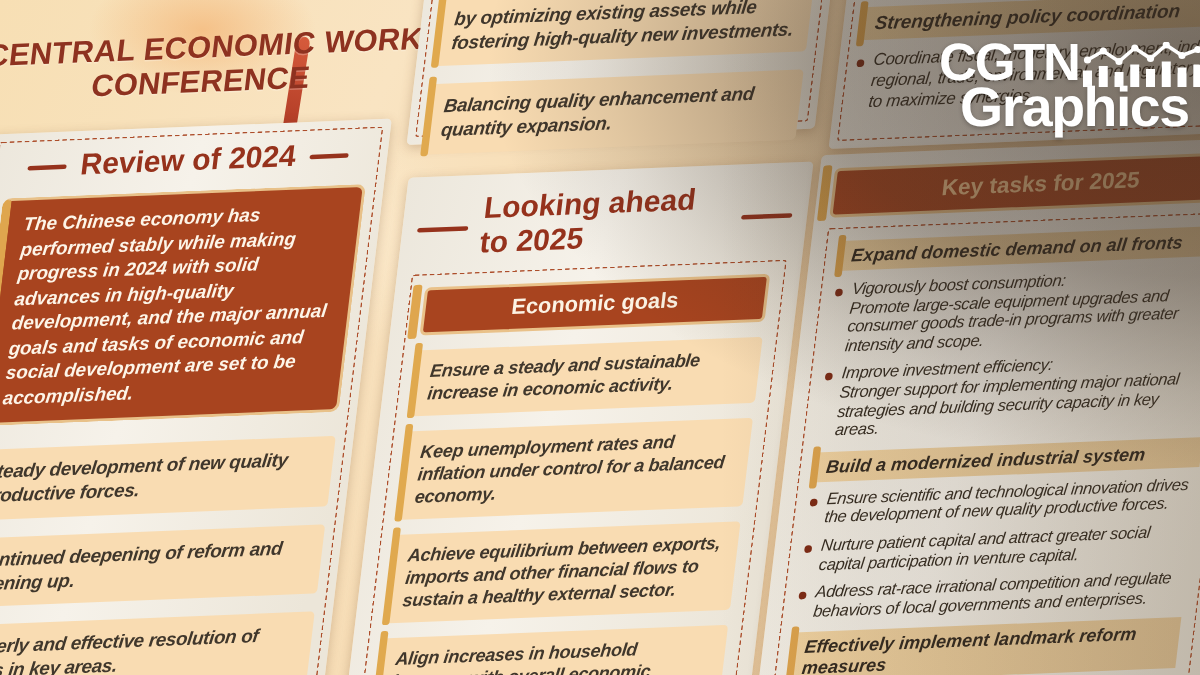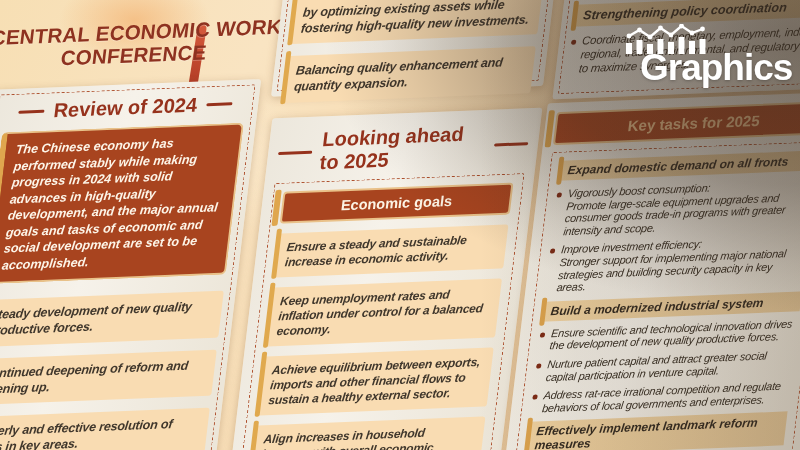--- a/index.html
+++ b/index.html
@@ -158,20 +158,21 @@
       </div>
     </div>
 
   </div>
 
   <div class="shade-a"></div>
   <div class="shade-b"></div>
 
   <div class="logo">
     <div class="logo-row1">
+      <span class="logo-cgtn">CGTN</span>
       <svg width="84" height="30" viewBox="0 0 84 30" style="margin-bottom:1px;">
         <g fill="#ffffff">
           <rect x="0" y="19" width="6" height="11"></rect>
           <rect x="10.5" y="16" width="6" height="14"></rect>
           <rect x="21" y="20" width="6" height="10"></rect>
           <rect x="31.5" y="15" width="6" height="15"></rect>
           <rect x="42" y="18" width="6" height="12"></rect>
           <rect x="52.5" y="13" width="6" height="17"></rect>
           <rect x="63" y="17" width="6" height="13"></rect>
           <rect x="73.5" y="15" width="6" height="15"></rect>

